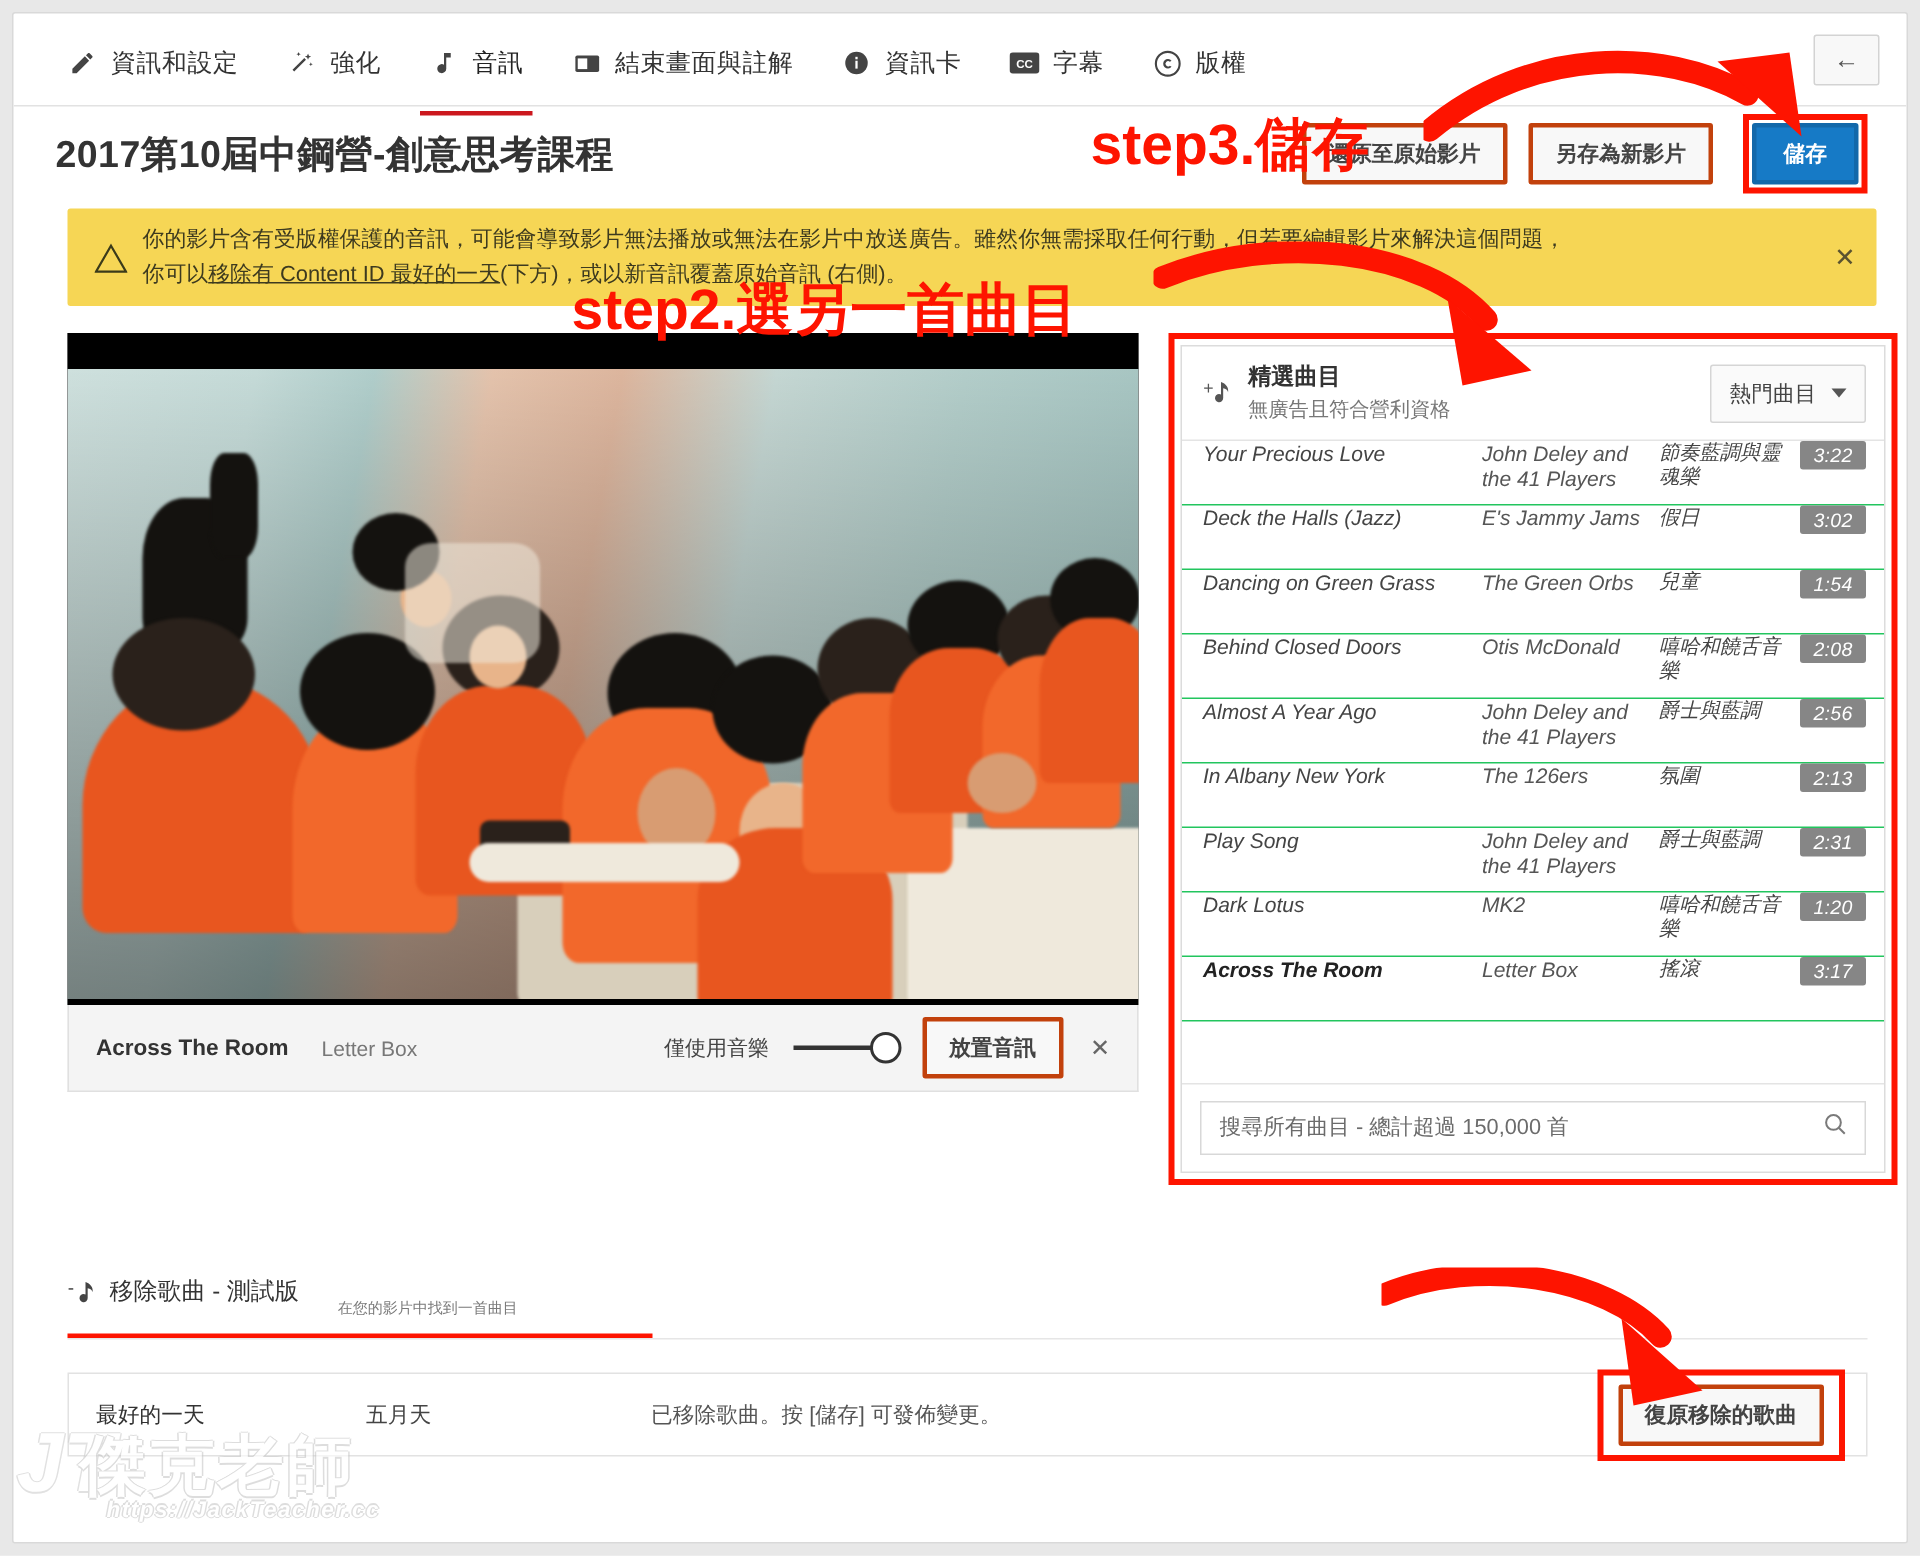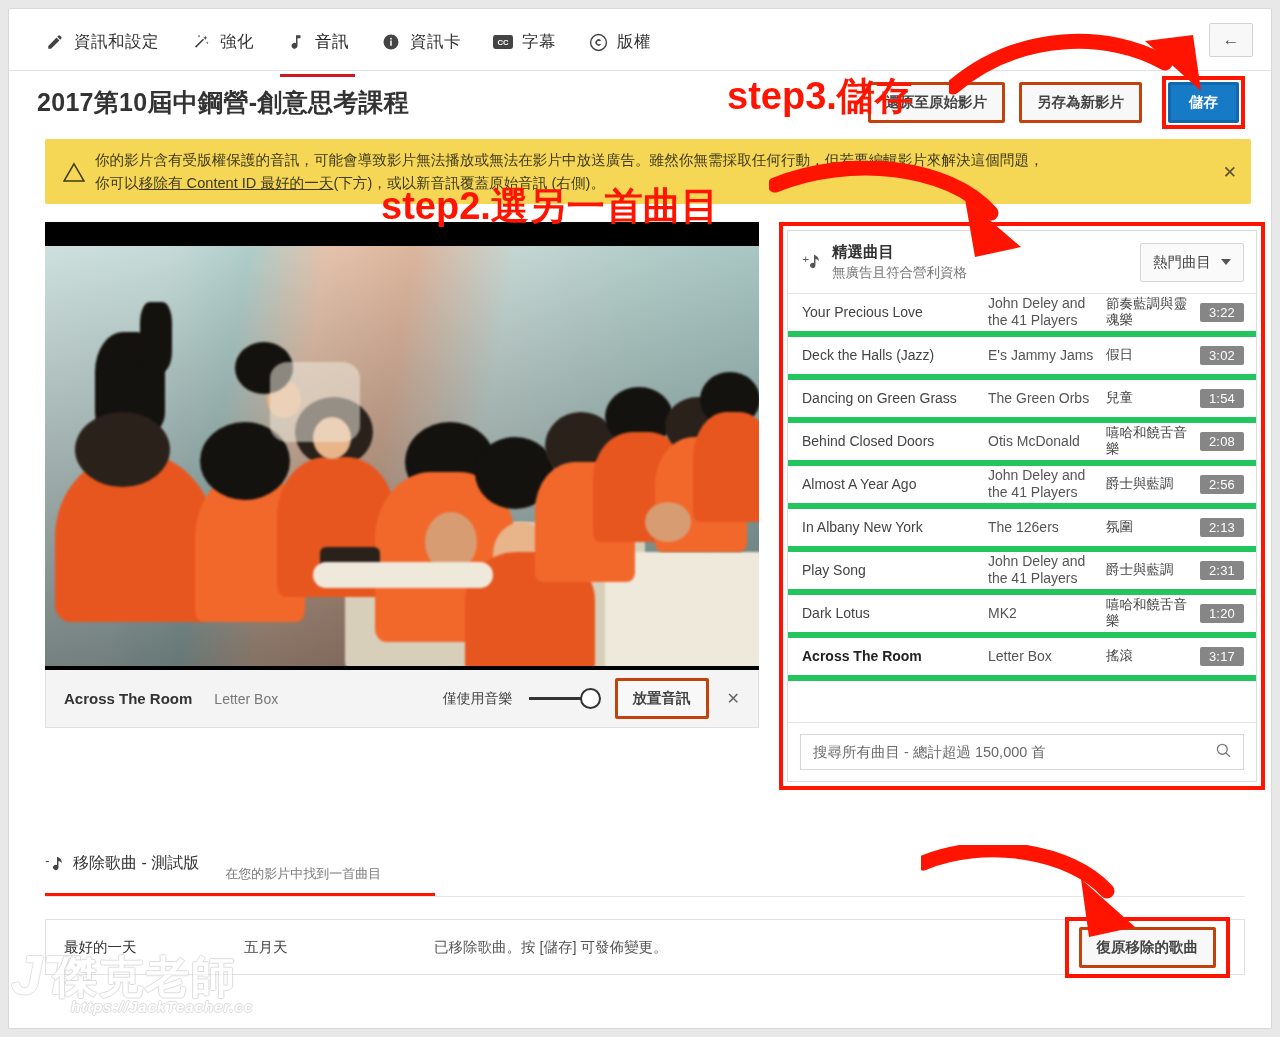--- a/index.html
+++ b/index.html
@@ -236,25 +236,26 @@
     padding: 9px 12px;
     display: flex; align-items: center; gap: 10px;
     cursor: pointer;
     font-family: inherit;
   }
   .caret { width:0;height:0;border-left:5px solid transparent;border-right:5px solid transparent;border-top:6px solid #555; }
 
   .tracklist { flex: 1 1 auto; overflow: hidden; }
   .trow {
     display: flex;
-    align-items: center;
-    border-bottom: 6px solid #22c55e;
+    align-items: flex-start;
+    border-bottom: 1px solid #22c55e;
     height: 43px;
     padding: 0 12px 0 14px;
     cursor: pointer;
+    font-style: italic;
   }
   .trow.selected .t-name { font-weight: bold; color: #222; }
   .t-name { flex: 0 0 186px; font-size: 14px; color: #444; line-height: 1.25; }
   .t-artist { flex: 0 0 118px; font-size: 14px; color: #555; line-height: 1.22; padding-right: 6px; }
   .t-genre { flex: 1 1 auto; font-size: 13.5px; color: #444; line-height: 1.22; }
   .t-dur {
     flex: 0 0 44px;
     text-align: center;
     background: #868686;
     color: #fff;
@@ -278,21 +279,21 @@
     font-family: inherit;
     background: transparent;
   }
   .msearch-box input::placeholder { color: #6b6b6b; }
 
   
   .bottom { padding: 0 26px 0 36px; margin-top: 54px; }
   .sec-head { display: flex; align-items: center; padding-bottom: 10px; }
   .sec-ico { width: 28px; color: #444; display: flex; align-items: center; }
   .sec-title { font-size: 16px; color: #333; font-weight: normal; }
-  .sec-sub { font-size: 13px; color: #7a7a7a; margin-left: 26px; margin-top: 21px; }
+  .sec-sub { font-size: 10px; color: #7a7a7a; margin-left: 26px; margin-top: 21px; }
   .sec-underline { height: 3px; background: #fe1400; width: 390px; margin-bottom: 0; }
   .sec-rule { height: 1px; background: #e6e6e6; margin-top: 0; }
 
   .brow {
     border: 1px solid #e2e2e2;
     border-top: none;
     height: 56px;
     display: flex;
     align-items: center;
     padding: 0 14px 0 18px;
@@ -376,20 +377,29 @@
 
     <div class="tab active">
       <span class="ticon">
         <svg width="18" height="18" viewBox="0 0 24 24">
             <path fill="currentColor" d="M12 3v10.55A4 4 0 1 0 14 17V7h4V3h-6z"></path>
           </svg>
       </span>
       <span class="tlabel">音訊</span>
     </div>
 
+    <div class="tab">
+      <span class="ticon">
+        <svg width="19" height="19" viewBox="0 0 24 24">
+            <rect x="2" y="5" width="20" height="14" rx="1.5" fill="currentColor"></rect>
+            <rect x="4" y="7.5" width="8" height="9" fill="#fff"></rect>
+          </svg>
+      </span>
+      <span class="tlabel">結束畫面與註解</span>
+    </div>
 
     <div class="tab">
       <span class="ticon">
         <svg width="18" height="18" viewBox="0 0 24 24">
             <circle cx="12" cy="12" r="10" fill="currentColor"></circle>
             <rect x="11" y="10" width="2" height="7" fill="#fff"></rect>
             <rect x="11" y="6.5" width="2" height="2.2" fill="#fff"></rect>
           </svg>
       </span>
       <span class="tlabel">資訊卡</span>

